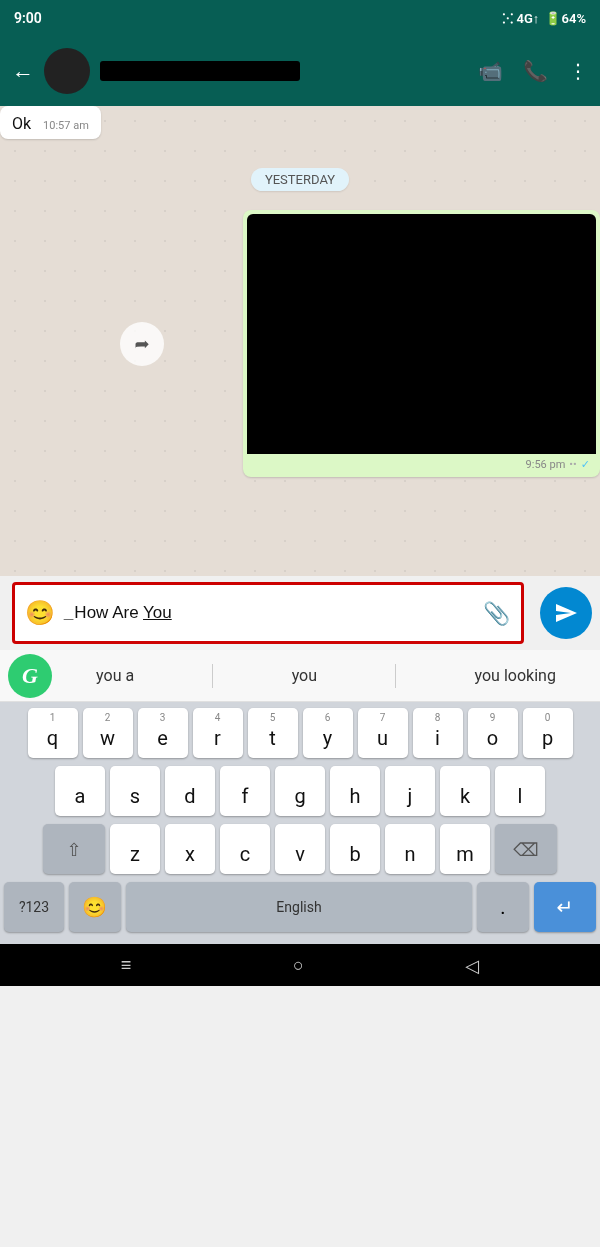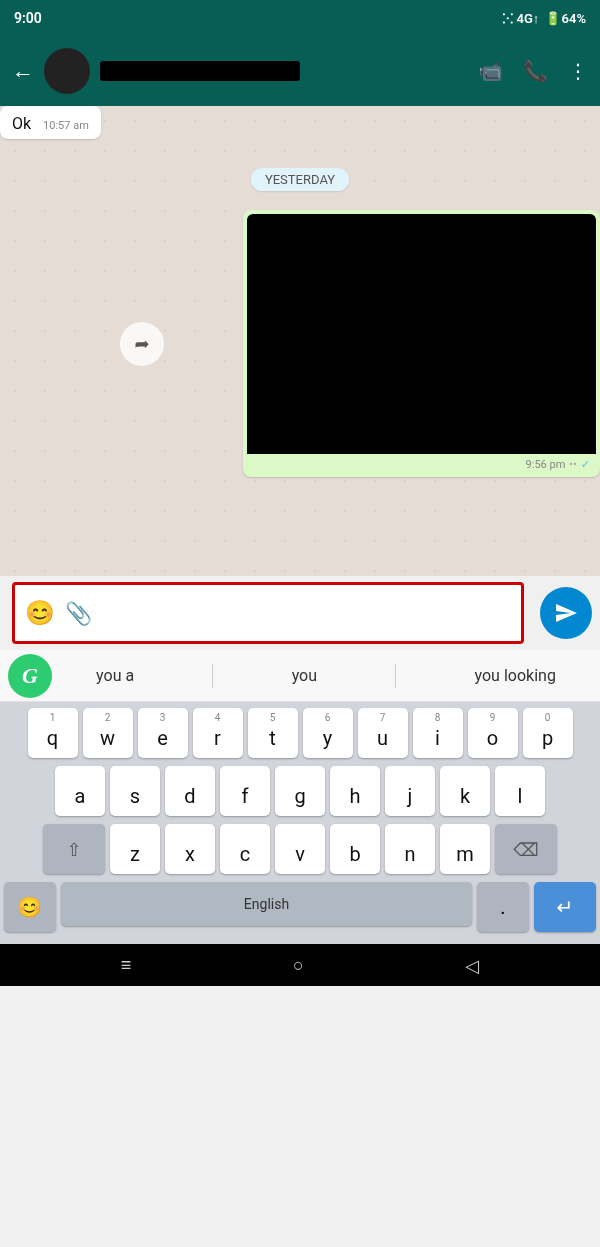--- a/index.html
+++ b/index.html
@@ -335,21 +335,21 @@
     .key-special {
       background: #aeb5be;
       height: 50px;
       font-size: 14px;
       color: #333;
       padding: 0 10px;
       min-width: 60px;
     }
     .key-space {
       flex: 1;
-      height: 44px;
+      height: 50px;
       background: #b0b8c1;
       border-radius: 5px;
       font-size: 14px;
       color: #333;
       display: flex;
       align-items: center;
       justify-content: center;
       cursor: pointer;
       box-shadow: 0 1px 2px rgba(0,0,0,0.3);
     }
@@ -456,20 +456,23 @@
           <span style="font-size:11px; color:#4fc3f7;">✓</span>
         </div>
       </div>
     </div>
   </div>
 </div>
 
 <div class="input-row">
   <div class="input-bar" style="flex:1;">
     <span class="emoji-icon">😊</span>
+    <div class="input-text">
+      <span style="font-style:italic;">_</span><span>How Are <u>You</u></span>
+    </div>
     <span class="attach-icon">📎</span>
   </div>
   <div class="send-btn">
     <svg width="24" height="24" viewBox="0 0 24 24" fill="white">
       <path d="M2 21L23 12 2 3v7l15 2-15 2v7z"></path>
     </svg>
   </div>
 </div>
 
 <div class="autocomplete-bar">
@@ -584,20 +587,23 @@
       </div>
     <div class="key key-main">
         <span class="key-letter">m</span>
       </div>
     <div class="key key-delete">
       <span>⌫</span>
     </div>
   </div>
 
   <div class="key-row">
+    <div class="key key-special">
+      <span>?123</span>
+    </div>
     <div class="key key-emoji-special">
       <span>😊</span>
     </div>
     <div class="key-space">
       <span>English</span>
     </div>
     <div class="key key-dot">
       <span>.</span>
     </div>
     <div class="key-enter">

